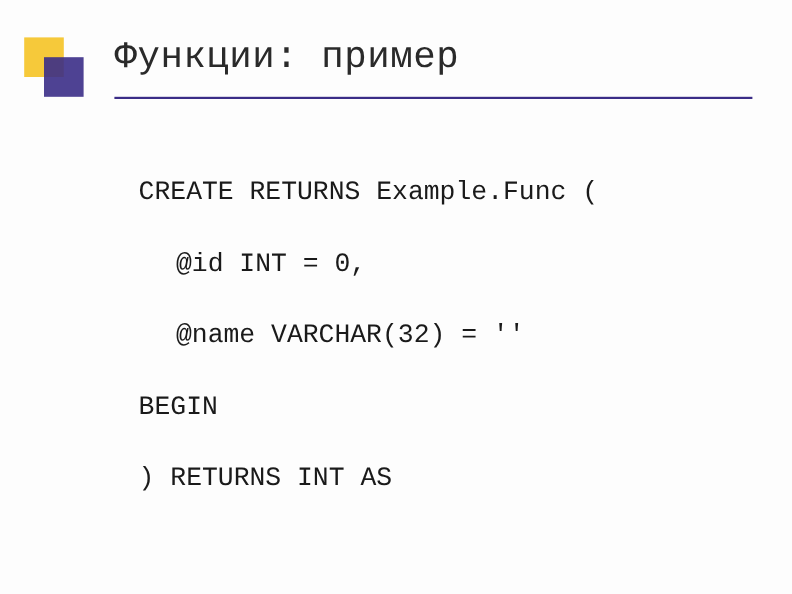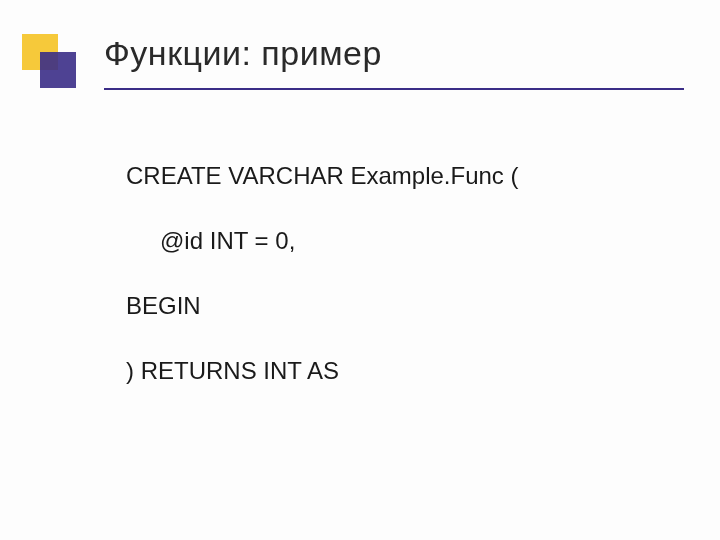--- a/index.html
+++ b/index.html
@@ -1,15 +1,15 @@
 <!DOCTYPE html>
 <html><head>
 <meta charset="utf-8">
 <style>
-  * { margin: 0; padding: 0; box-sizing: border-box; }
+  * { margin: 0; padding: 0; box-sizing: border-box; font-family: Liberation Mono, monospace; }
   body {
     width: 720px;
     height: 540px;
     background: #fdfdfd;
     font-family: Verdana, Geneva, sans-serif;
     position: relative;
     overflow: hidden;
   }
   .decor {
     position: absolute;
@@ -69,20 +69,21 @@
 
 <div class="decor">
   <div class="yellow"></div>
   <div class="purple"></div>
 </div>
 
 <h1 class="title">Функции: пример</h1>
 <div class="underline"></div>
 
 <div class="code">
-<div>CREATE VARCHAR Example.Func (</div>
+<div>CREATE RETURNS Example.Func (</div>
 <div><span class="indent">@id INT = 0,</span></div>
+<div><span class="indent">@name VARCHAR(32) = ''</span></div>
 <div>BEGIN</div>
 <div>) RETURNS INT AS</div>
 
 
 
 </div>
 
 </body></html>

